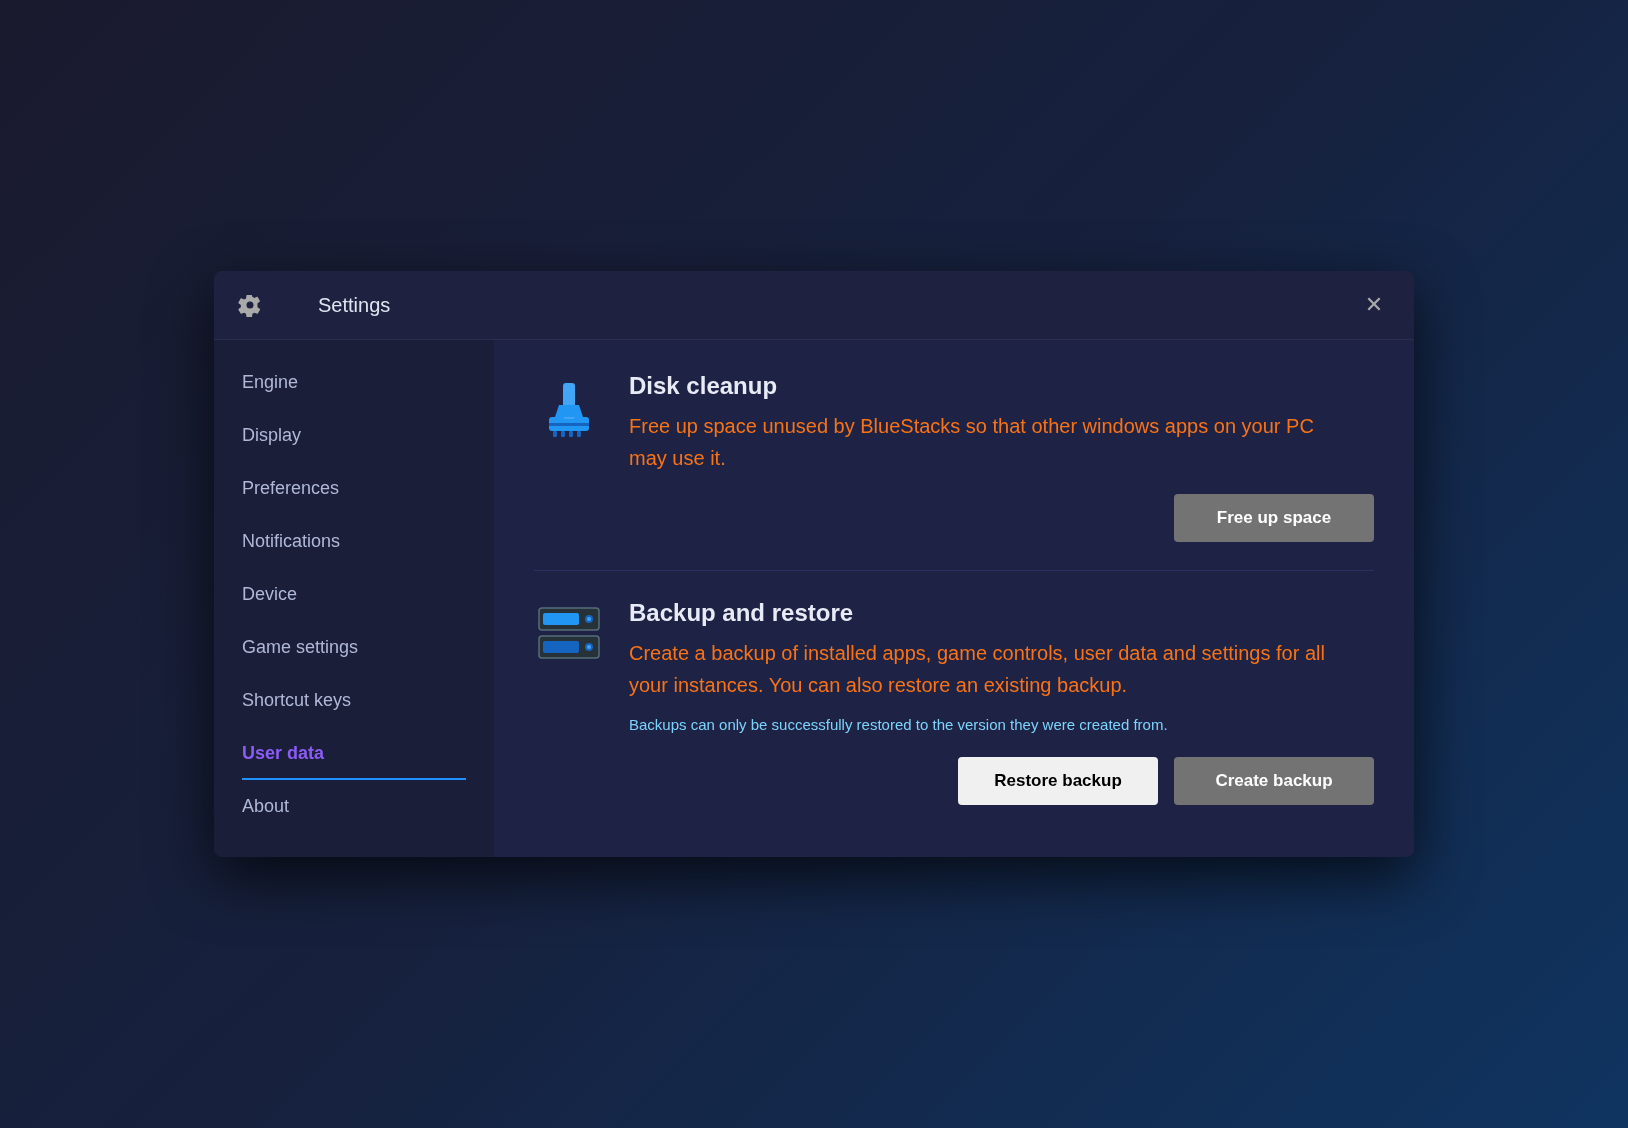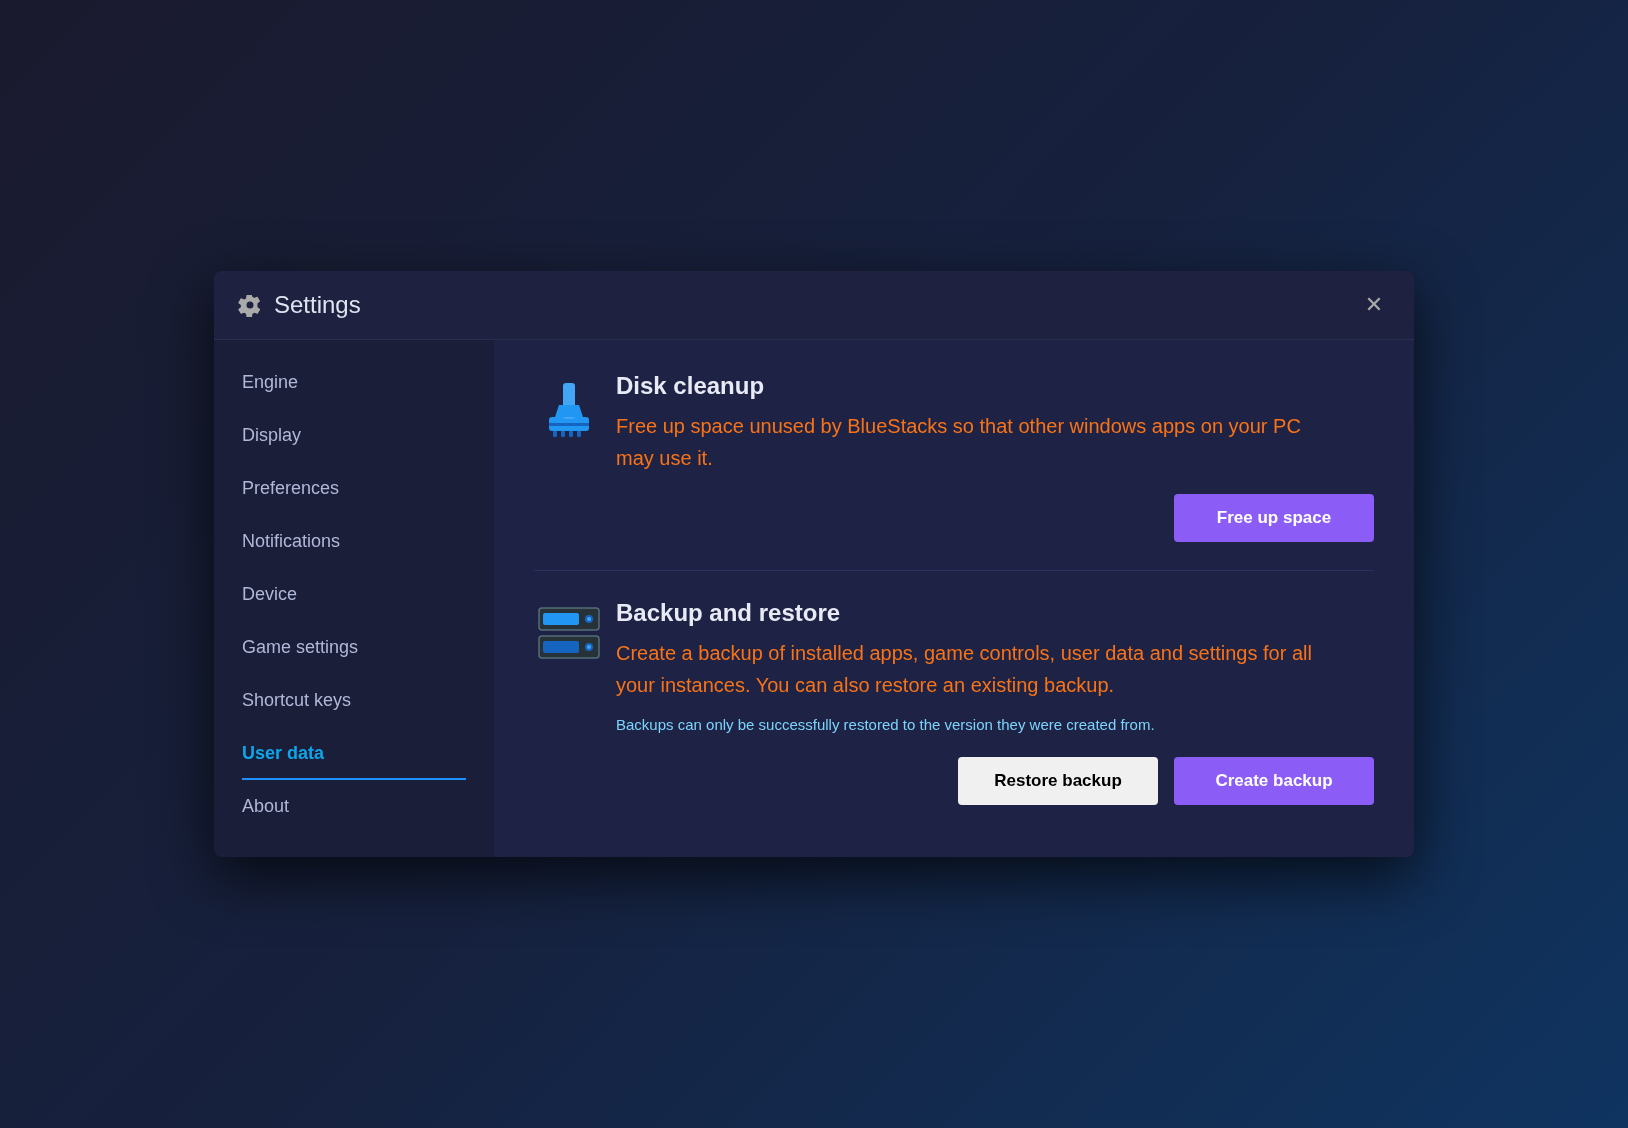--- a/index.html
+++ b/index.html
@@ -45,24 +45,25 @@
     }
 
     .title-bar-icon {
       width: 24px;
       height: 24px;
       color: #aaa;
       flex-shrink: 0;
     }
 
     .title-bar-title {
-      font-size: 24px;
+      font-size: 20px;
       color: #e0e4f0;
       font-weight: 500;
       flex: 1;
+      margin-left: 44px;
     }
 
     .close-btn {
       width: 32px;
       height: 32px;
       background: transparent;
       border: none;
       cursor: pointer;
       color: #aaa;
       font-size: 22px;
@@ -90,21 +91,21 @@
     .sidebar-item {
       padding: 16px 28px;
       color: #b0b8d8;
       font-size: 18px;
       cursor: pointer;
       transition: background 0.15s, color 0.15s;
       position: relative;
     }
 
     .sidebar-item.active {
-      color: #0ea5e9;
+      color: #8b5cf6;
       font-weight: 600;
     }
 
     .sidebar-item.active::after {
       content: '';
       position: absolute;
       bottom: 0;
       left: 28px;
       width: calc(100% - 56px);
       height: 2px;
@@ -120,21 +121,21 @@
     }
 
     
     .section-card {
       margin-bottom: 0;
     }
 
     .section-header {
       display: flex;
       align-items: flex-start;
-      gap: 12px;
+      gap: 25px;
       margin-bottom: 20px;
     }
 
     .section-icon {
       flex-shrink: 0;
       width: 70px;
       height: 70px;
       display: flex;
       align-items: center;
       justify-content: center;
@@ -165,21 +166,21 @@
     }
 
     .divider {
       border: none;
       border-top: 1px solid #2a3060;
       margin: 28px 0;
     }
 
     
     .btn-primary {
-      background: #8b5cf6;
+      background: #737373;
       color: #fff;
       border: none;
       border-radius: 4px;
       padding: 14px 32px;
       font-size: 17px;
       font-weight: 700;
       cursor: pointer;
       transition: background 0.2s;
       min-width: 200px;
     }

